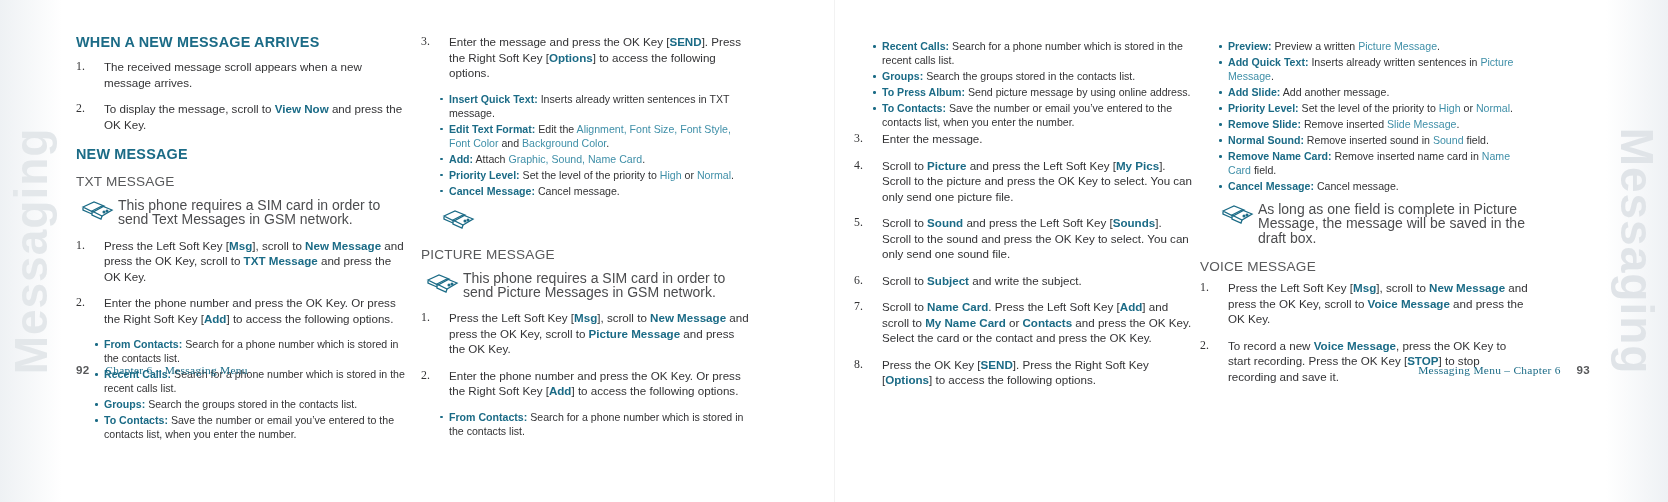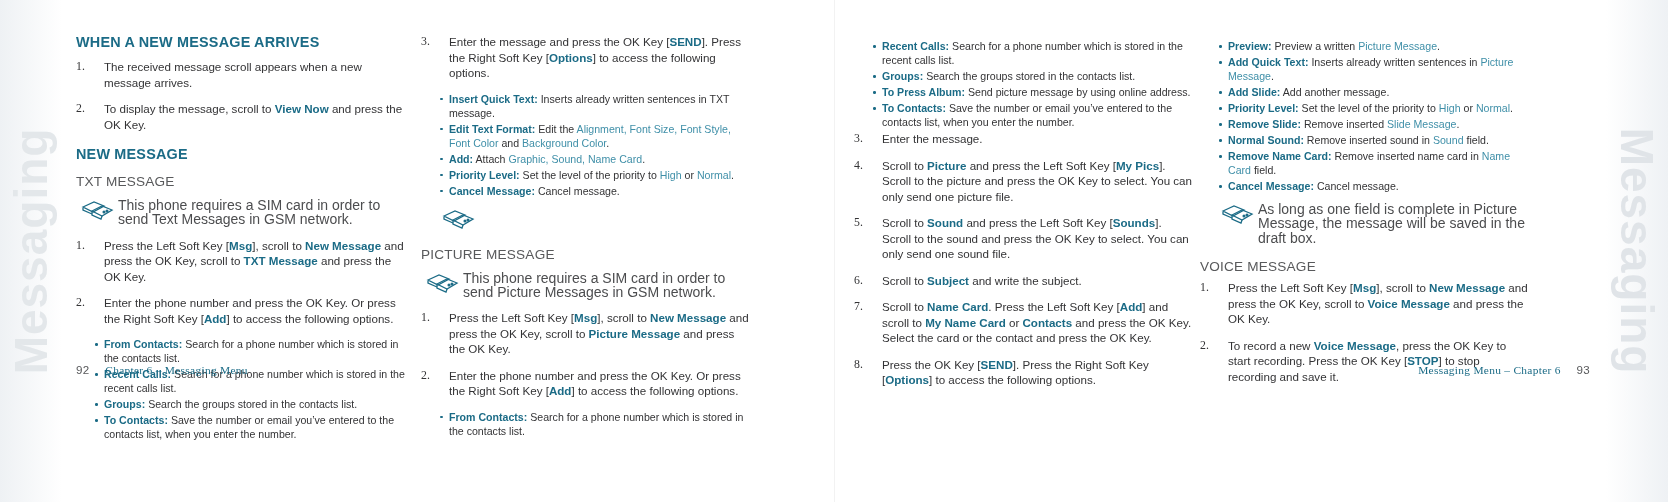--- a/index.html
+++ b/index.html
@@ -113,21 +113,21 @@
 
   
   .footer{
     position:absolute;bottom:40px;
     font-size:11.4px;
     color:#1b6b86;
     font-family:"Liberation Serif",serif;
     letter-spacing:.3px;
     white-space:nowrap;
   }
-  .footer .pg{font-weight:normal;color:#58595b;font-family:"Liberation Sans",sans-serif;font-size:11.6px;}
+  .footer .pg{font-weight:bold;color:#58595b;font-family:"Liberation Sans",sans-serif;font-size:11.6px;}
   .footer.left{left:76px;}
   .footer.right{right:78px;}
   .footer .txt{font-weight:normal;}
   .gutter{position:absolute;left:834px;top:0;width:1px;height:502px;background:#f2f2f2;}
 </style>
 </head>
 <body>
 
 <div class="spread">
 

